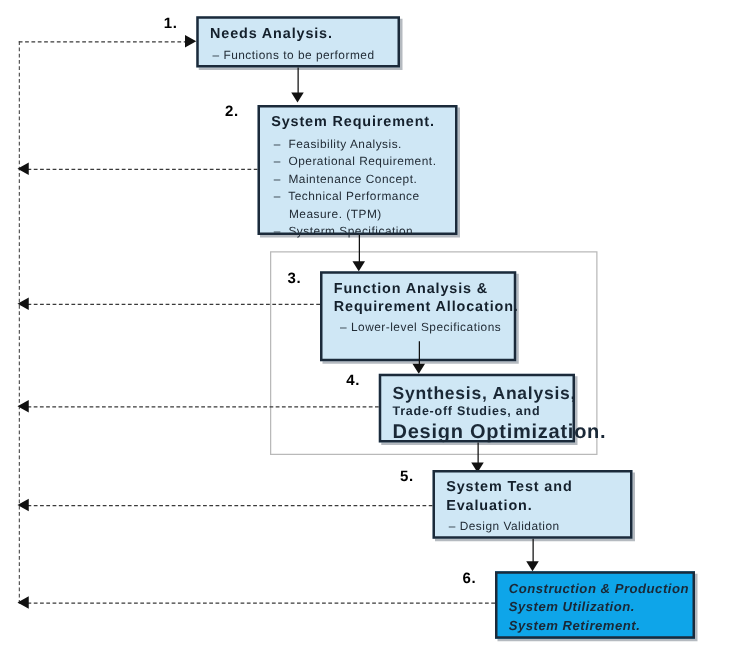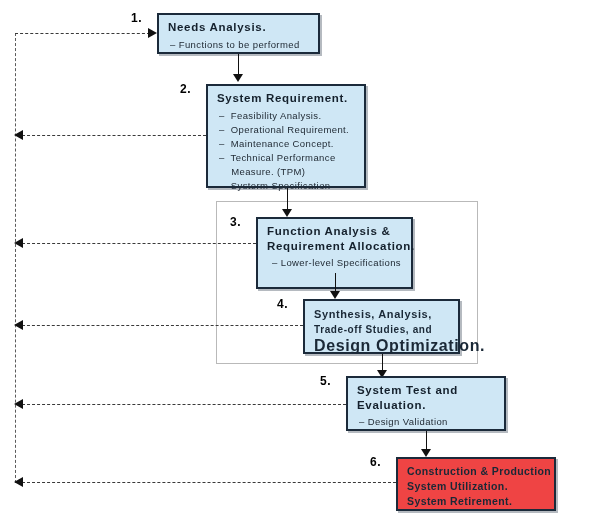--- a/index.html
+++ b/index.html
@@ -21,21 +21,21 @@
 
   
   .pbox {
     position: absolute;
     box-sizing: border-box;
     background: #cfe7f5;
     border: 2px solid #1b2a3a;
     box-shadow: 2px 2px 0 0 rgba(120,130,140,0.55);
     padding: 5px 7px 5px 9px;
   }
-  .pbox.accent { background: #ef4444; }
+  .pbox.accent { background: #0ea5e9; font-style: italic; }
 
   .btitle {
     font-size: 11.5px;
     font-weight: bold;
     color: #14202c;
     letter-spacing: 0.7px;
     line-height: 15px;
     white-space: pre;
   }
   .bline {
@@ -148,21 +148,21 @@
     <div class="bullets" style="margin-top:2px;text-align:center;">
       <div class="bline sub">– Lower-level Specifications</div>
     </div>
   </div>
 
   <div class="vline" style="left:335px; top:273px; height:20px;"></div>
   <div class="arrowdown" style="left:330px; top:291px;"></div>
 
   <div class="stepnum" style="left:277px; top:297px;">4.</div>
   <div class="pbox" style="left:303px; top:299px; width:157px; height:55px;">
-    <div class="bline" style="font-size:11px;line-height:16px;letter-spacing:0.6px;">Synthesis, Analysis,</div>
+    <div class="bline" style="font-size:14px;line-height:16px;letter-spacing:0.6px;">Synthesis, Analysis,</div>
     <div class="bline" style="font-size:10px;line-height:16px;letter-spacing:0.6px;">Trade-off Studies, and</div>
     <div class="bline" style="font-size:16px;line-height:16px;letter-spacing:0.6px;">Design Optimization.</div>
   </div>
 
   <div class="vline" style="left:382px; top:354px; height:20px;"></div>
   <div class="arrowdown" style="left:377px; top:370px;"></div>
 
   <div class="stepnum" style="left:320px; top:374px;">5.</div>
   <div class="pbox" style="left:346px; top:376px; width:160px; height:55px;">
     <div class="btitle">System Test and</div>

